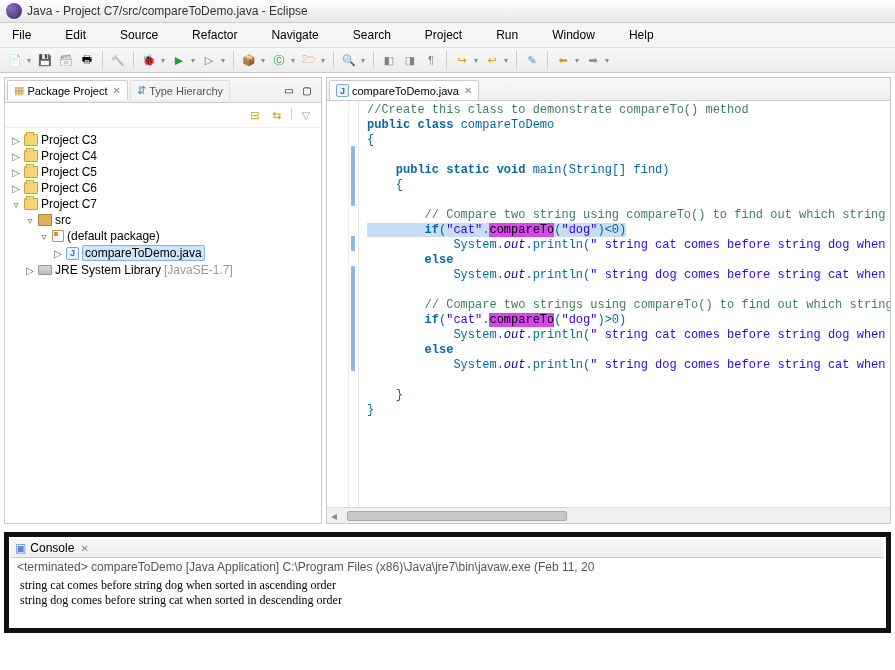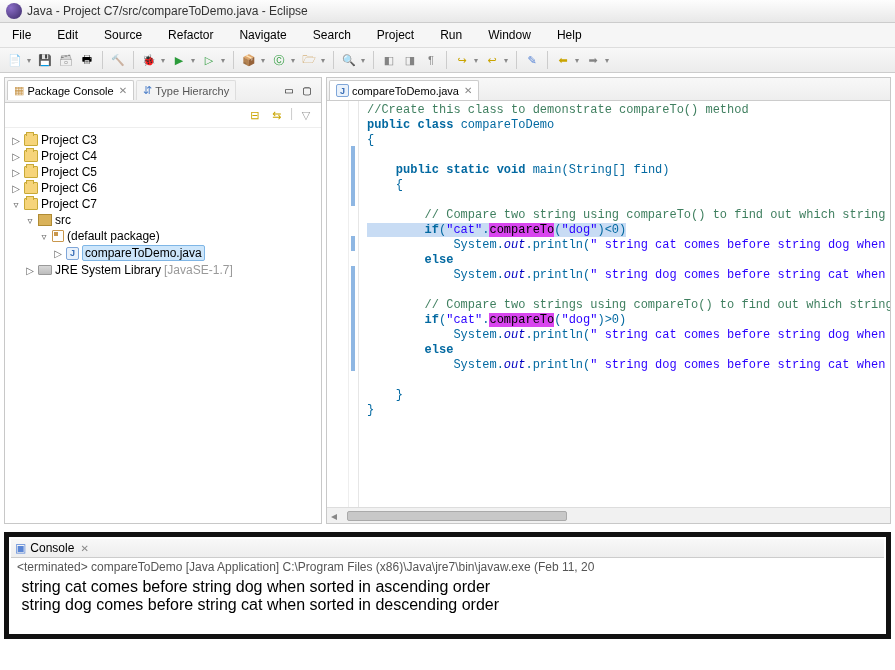--- a/index.html
+++ b/index.html
@@ -24,21 +24,21 @@
 .titlebar .appicon {
   width: 16px; height: 16px;
   border-radius: 50%;
   background: radial-gradient(circle at 30% 30%, #8a6dc7, #3b2a66);
 }
 .titlebar .title { color: #333; }
 .menubar {
   background: #f6f6f6;
   padding: 2px 4px;
   display: flex;
-  gap: 10px;
+  gap: 18px;
   border-bottom: 1px solid #ddd;
 }
 .menubar span { padding: 3px 8px; cursor: default; }
 .toolbar {
   background: linear-gradient(#f8f8f8,#ececec);
   padding: 3px 6px;
   display: flex;
   align-items: center;
   gap: 3px;
   border-bottom: 1px solid #ccc;
@@ -167,22 +167,22 @@
   display:flex; flex-direction:column;
   font-size: 12px;
 }
 .consolehdr {
   display:flex; align-items:center; gap:4px;
   padding:2px 4px;
   border-bottom:1px solid #ccc;
   background:linear-gradient(#f8f8f8,#eee);
 }
 .consolebody {
-  font-family: Liberation Sans, sans-serif;
-  font-size: 16px;
+  font-family: Liberation Serif, serif;
+  font-size: 12px;
   padding: 4px 6px 18px;
   white-space: pre;
 }
 .conslab { color:#555; }
 .hscroll {
   height: 16px;
   background:#f1f1f1;
   border-top:1px solid #ddd;
   display:flex;
   align-items:center;
@@ -252,21 +252,21 @@
   <span class="tbtn disabled">➡</span>
     <span class="dd">▾</span>
 </div>
 
 <div class="mainarea">
   <div class="workrow">
     <div class="leftpane">
       <div class="tabs">
         <div class="tab">
           <span style="color:#c9974c">▦</span>
-          <span>Package Console</span>
+          <span>Package Project</span>
           <span class="tabclose">✕</span>
         </div>
         <div class="tab inactive">
           <span style="color:#4d7fc9">⇵</span>
           <span>Type Hierarchy</span>
         </div>
         <div class="spacer"></div>
         <div class="panetool">
           <span class="tbtn">▭</span>
           <span class="tbtn">▢</span>

